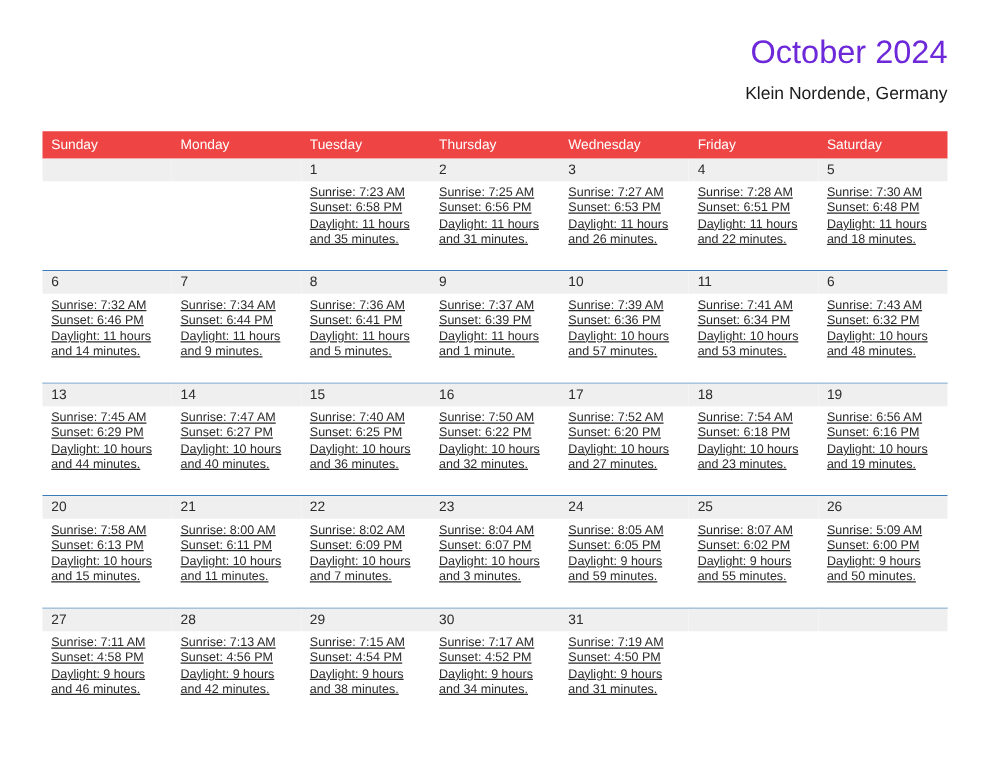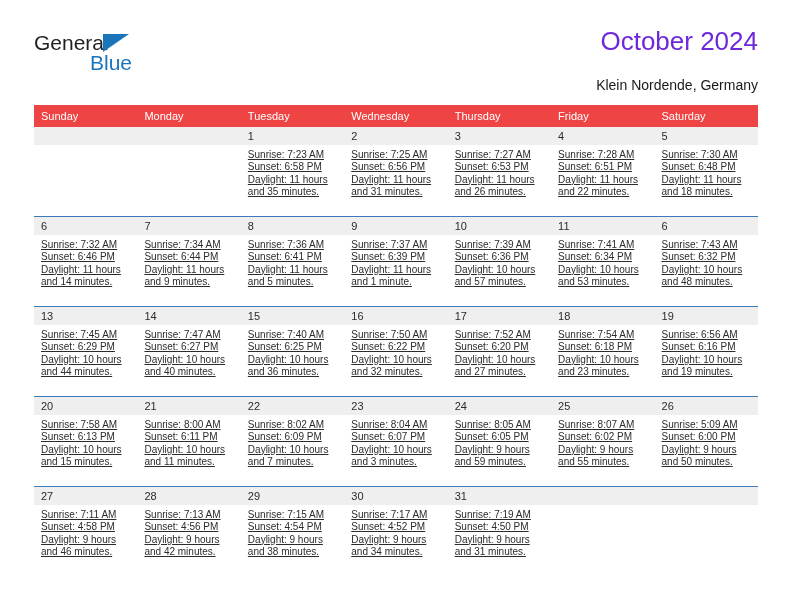--- a/index.html
+++ b/index.html
@@ -72,21 +72,21 @@
   .cal-title {
     font-size: 26px;
     color: #6d28d9;
     line-height: 30px;
     white-space: nowrap;
   }
   .cal-subtitle {
     font-size: 14px;
     color: #1a1a1a;
     line-height: 18px;
-    margin-top: 20px;
+    margin-top: 9px;
     white-space: nowrap;
   }
 
   
   .calendar {
     position: absolute;
     left: 34px;
     top: 105px;
     width: 724px;
   }
@@ -140,41 +140,36 @@
     white-space: nowrap;
   }
 </style>
 </head>
 <body>
 
 <div class="page">
 
   <div class="header">
 
-    <div class="brand">
-      <span class="brand-general">General</span>
-      <span class="brand-triangle"></span>
-      <span class="brand-blue">Blue</span>
-    </div>
 
     <div class="titles">
       <div class="cal-title">October 2024</div>
       <div class="cal-subtitle">Klein Nordende, Germany</div>
     </div>
 
   </div>
 
   <div class="calendar">
 
     <div class="weekday-row">
       <div class="weekday">Sunday</div>
       <div class="weekday">Monday</div>
       <div class="weekday">Tuesday</div>
+      <div class="weekday">Thursday</div>
       <div class="weekday">Wednesday</div>
-      <div class="weekday">Thursday</div>
       <div class="weekday">Friday</div>
       <div class="weekday">Saturday</div>
     </div>
 
     <div class="week-row first">
       <div class="day-cell empty">
         <div class="day-number-band"></div>
         <div class="day-info">
           <div></div>
           <div></div>

